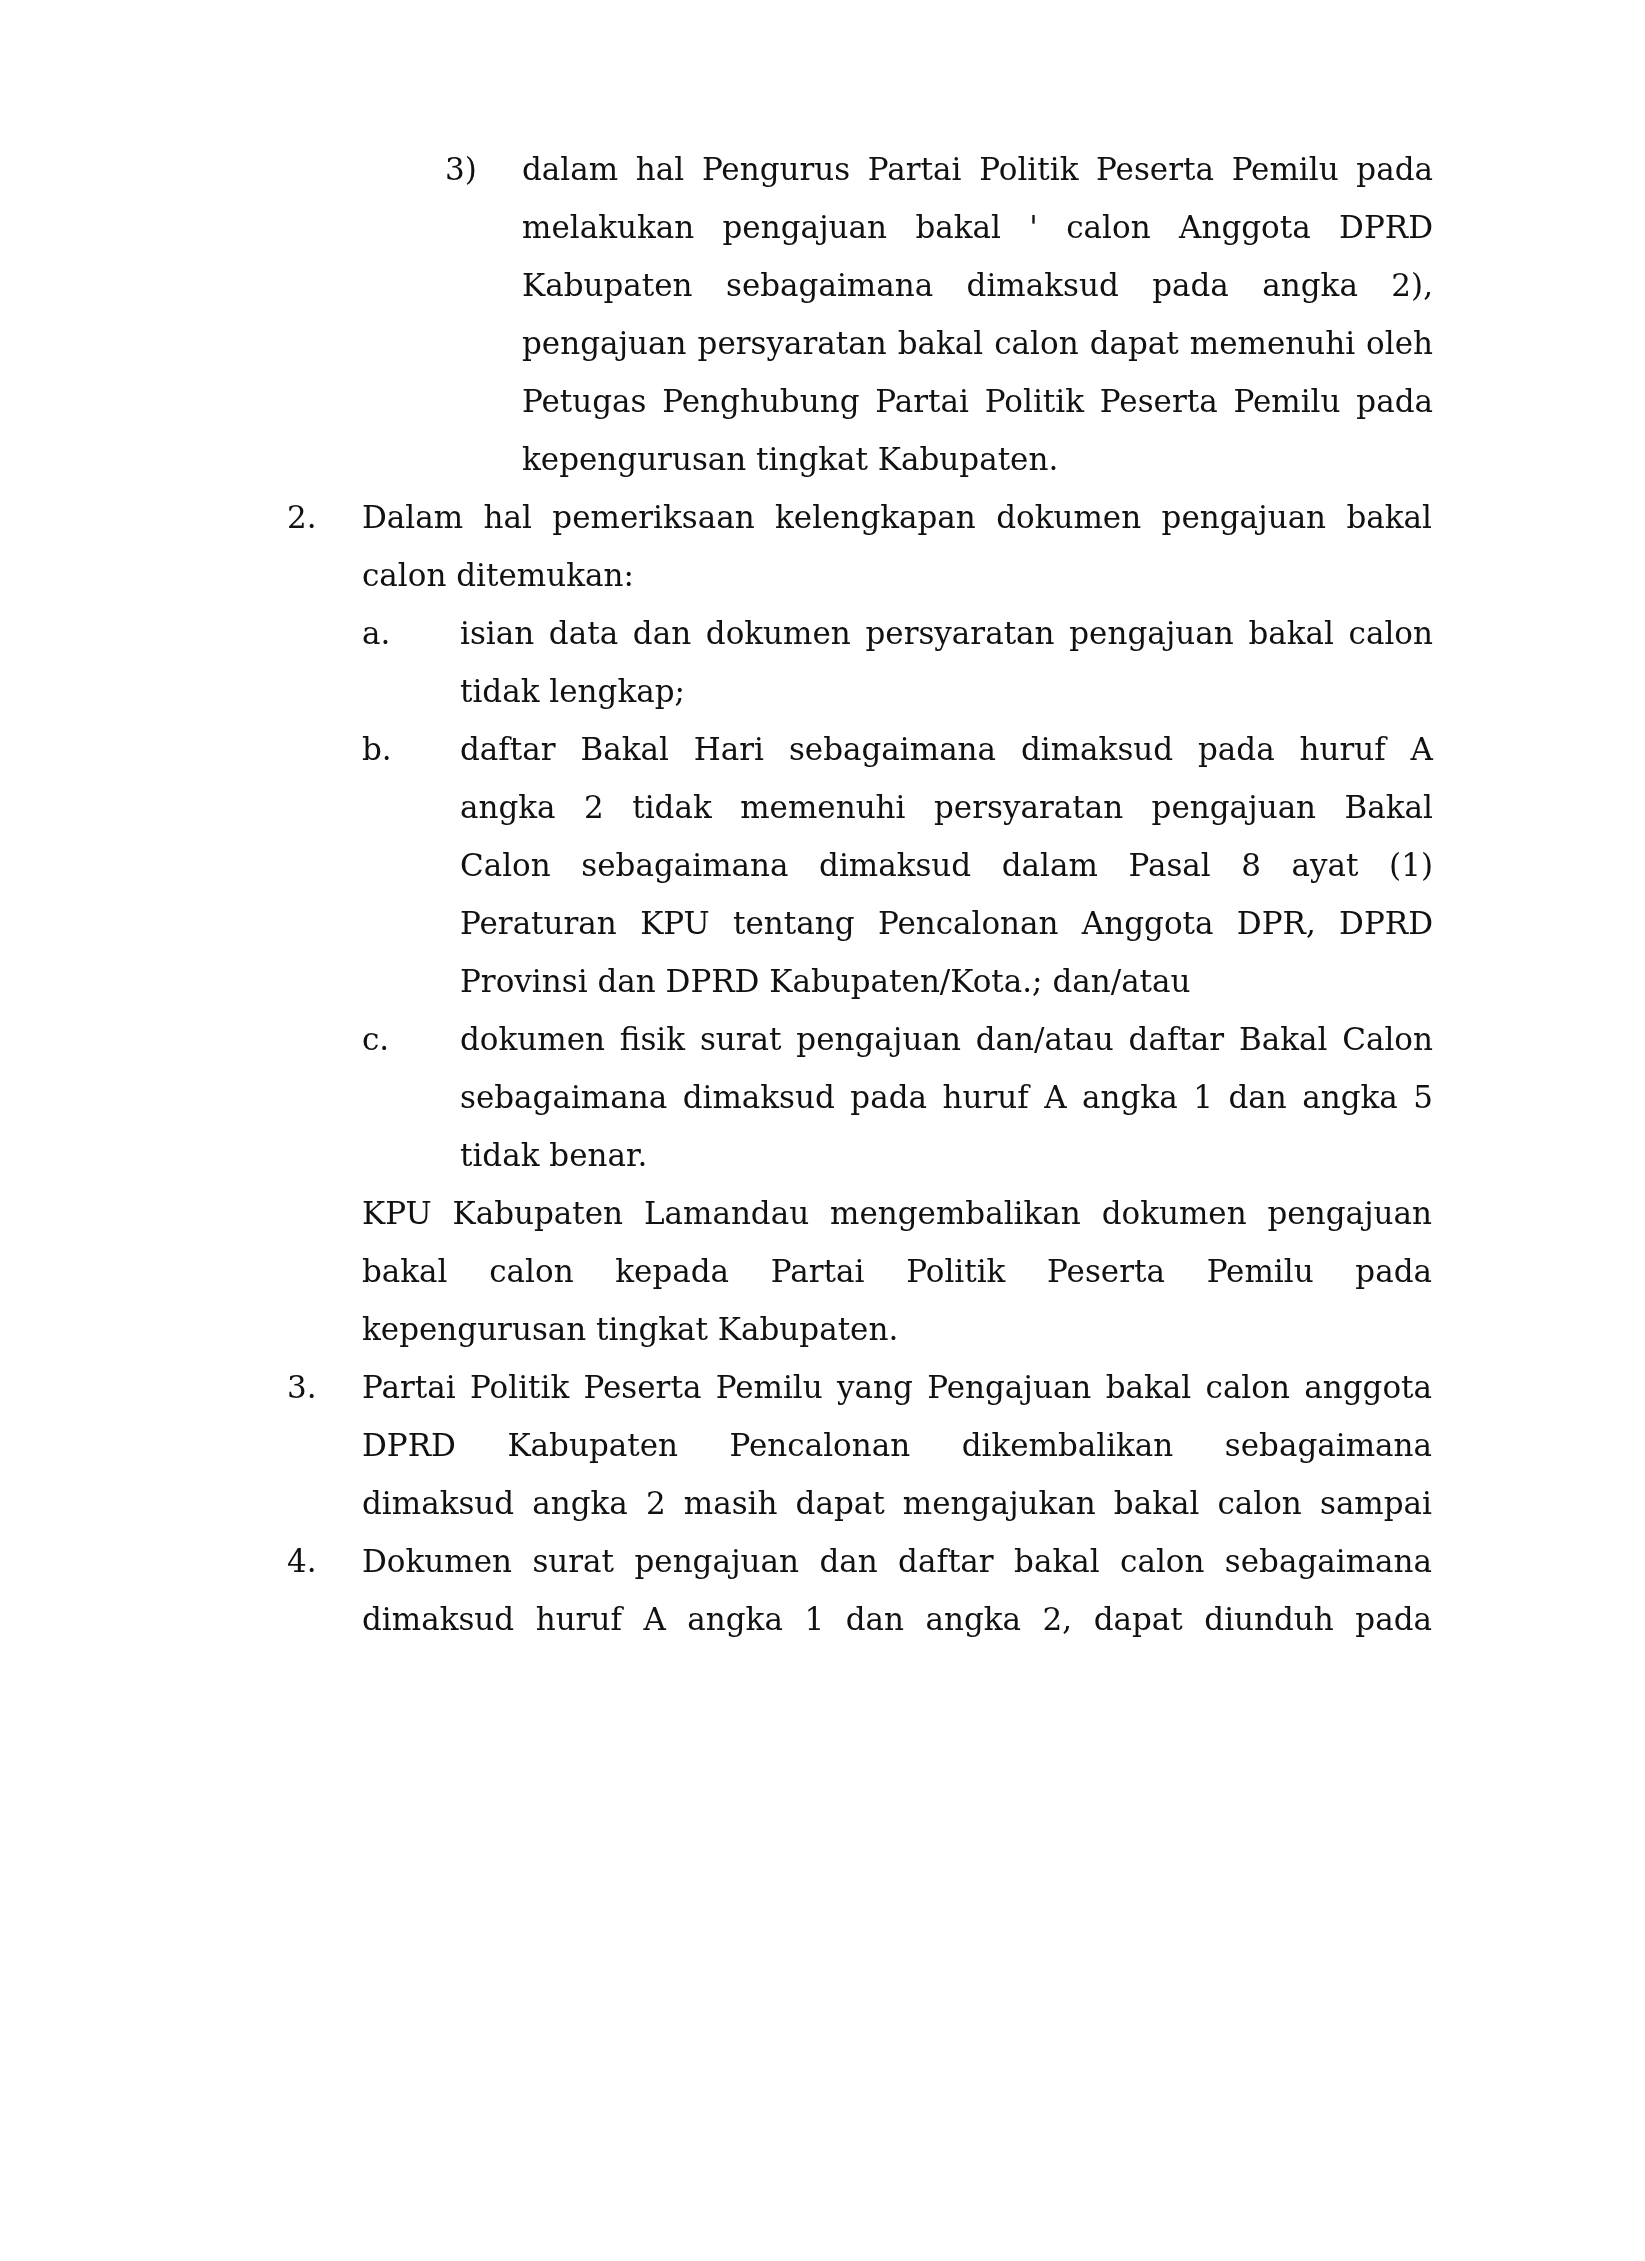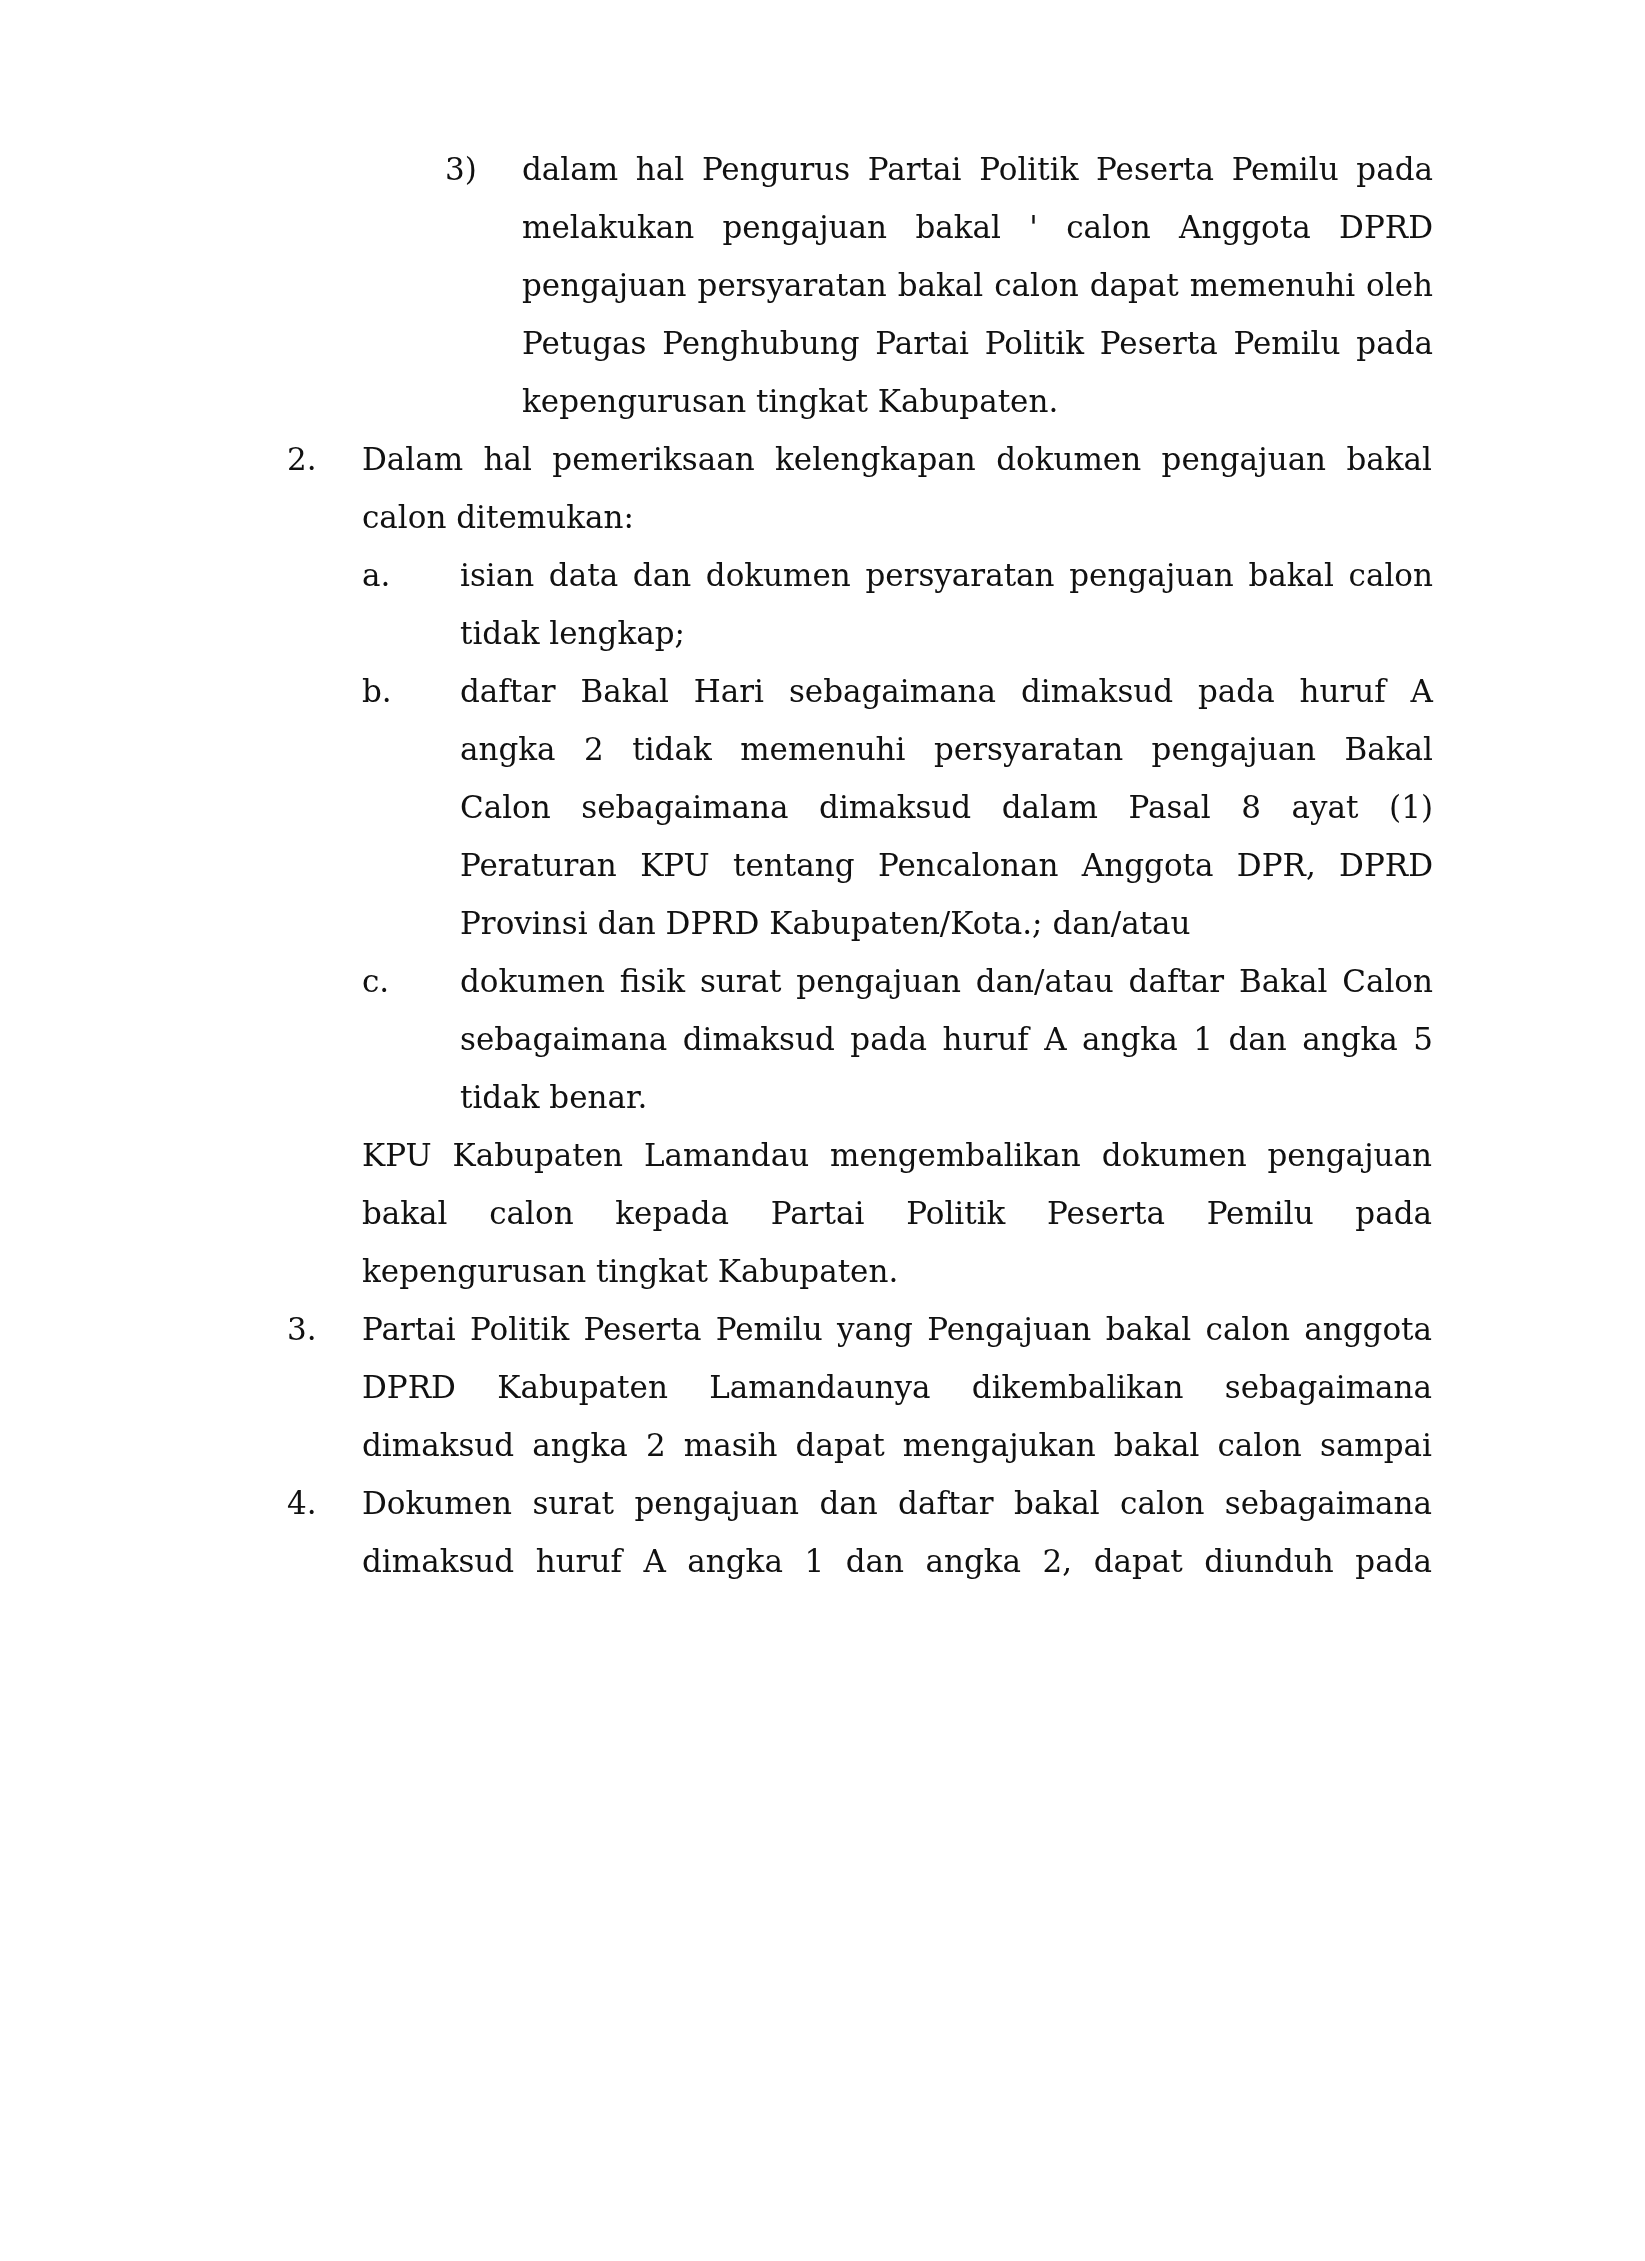--- a/index.html
+++ b/index.html
@@ -43,20 +43,21 @@
 </style>
 </head>
 <body>
 
 <div class="page">
   <div class="doc">
       <div class="block subnum">
         <span class="marker">3)</span>
         <div class="line">dalam hal Pengurus Partai Politik Peserta Pemilu pada</div>
         <div class="line">melakukan pengajuan bakal ' calon Anggota DPRD</div>
+        <div class="line">Kabupaten sebagaimana dimaksud pada angka 2),</div>
         <div class="line">pengajuan persyaratan bakal calon dapat memenuhi oleh</div>
         <div class="line">Petugas Penghubung Partai Politik Peserta Pemilu pada</div>
         <div class="line last">kepengurusan tingkat Kabupaten.</div>
       </div>
       <div class="block num">
         <span class="marker">2.</span>
         <div class="line">Dalam hal pemeriksaan kelengkapan dokumen pengajuan bakal</div>
         <div class="line last">calon ditemukan:</div>
       </div>
       <div class="block letter">
@@ -79,21 +80,21 @@
         <div class="line last">tidak benar.</div>
       </div>
       <div class="block plain">
         <div class="line">KPU Kabupaten Lamandau mengembalikan dokumen pengajuan</div>
         <div class="line">bakal calon kepada Partai Politik Peserta Pemilu pada</div>
         <div class="line last">kepengurusan tingkat Kabupaten.</div>
       </div>
       <div class="block num">
         <span class="marker">3.</span>
         <div class="line">Partai Politik Peserta Pemilu yang Pengajuan bakal calon anggota</div>
-        <div class="line">DPRD Kabupaten Lamandaunya dikembalikan sebagaimana</div>
+        <div class="line">DPRD Kabupaten Pencalonan dikembalikan sebagaimana</div>
         <div class="line">dimaksud angka 2 masih dapat mengajukan bakal calon sampai</div>
       </div>
       <div class="block num">
         <span class="marker">4.</span>
         <div class="line">Dokumen surat pengajuan dan daftar bakal calon sebagaimana</div>
         <div class="line">dimaksud huruf A angka 1 dan angka 2, dapat diunduh pada</div>
       </div>
     </div>
 </div>
 

